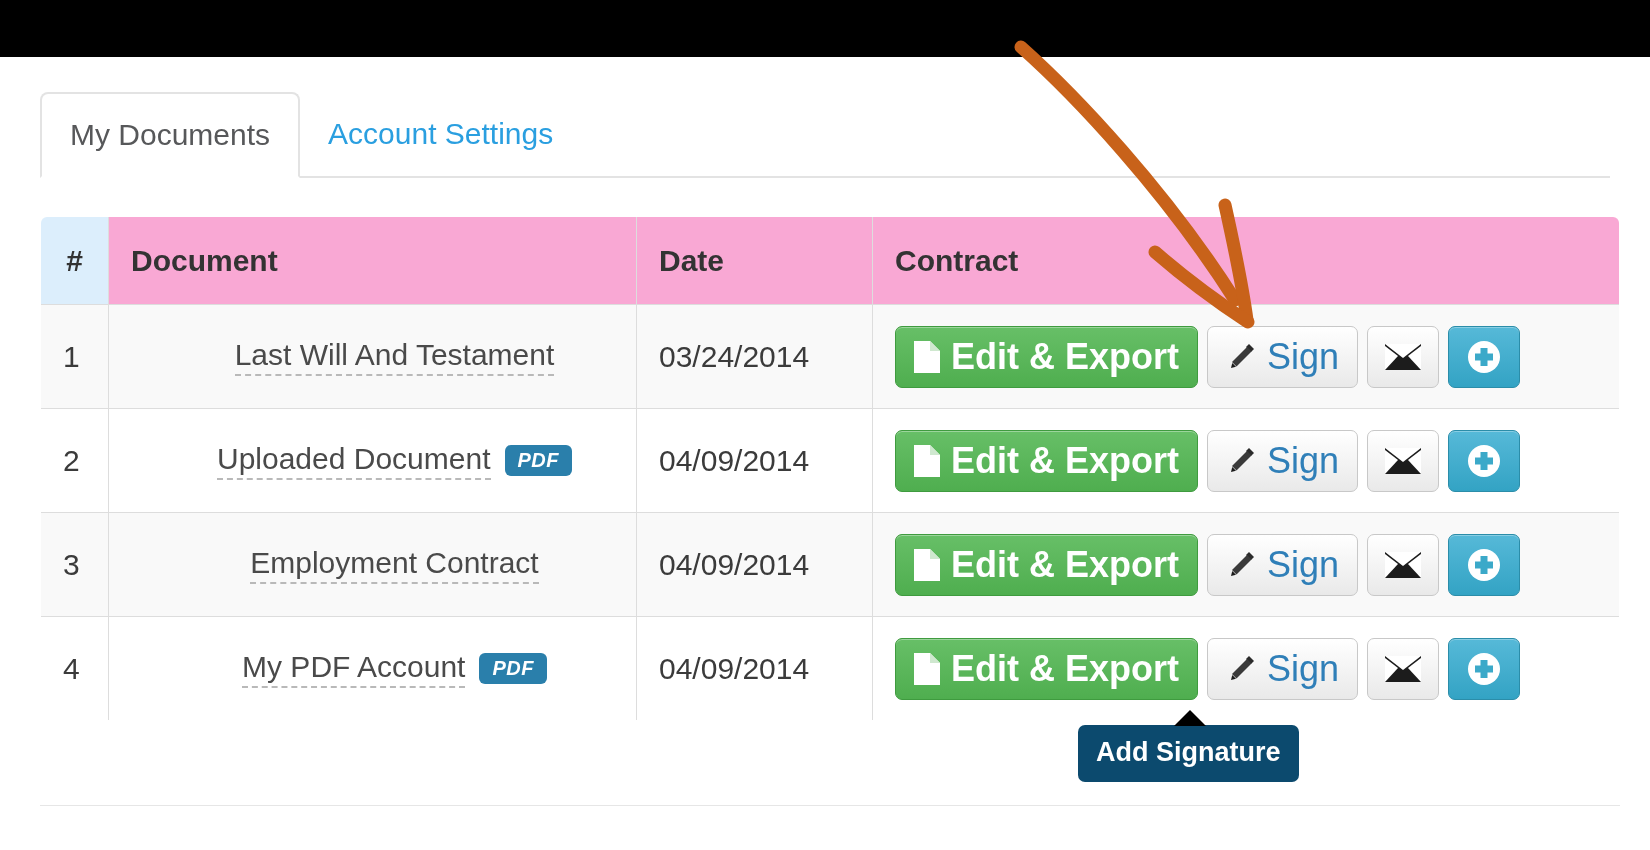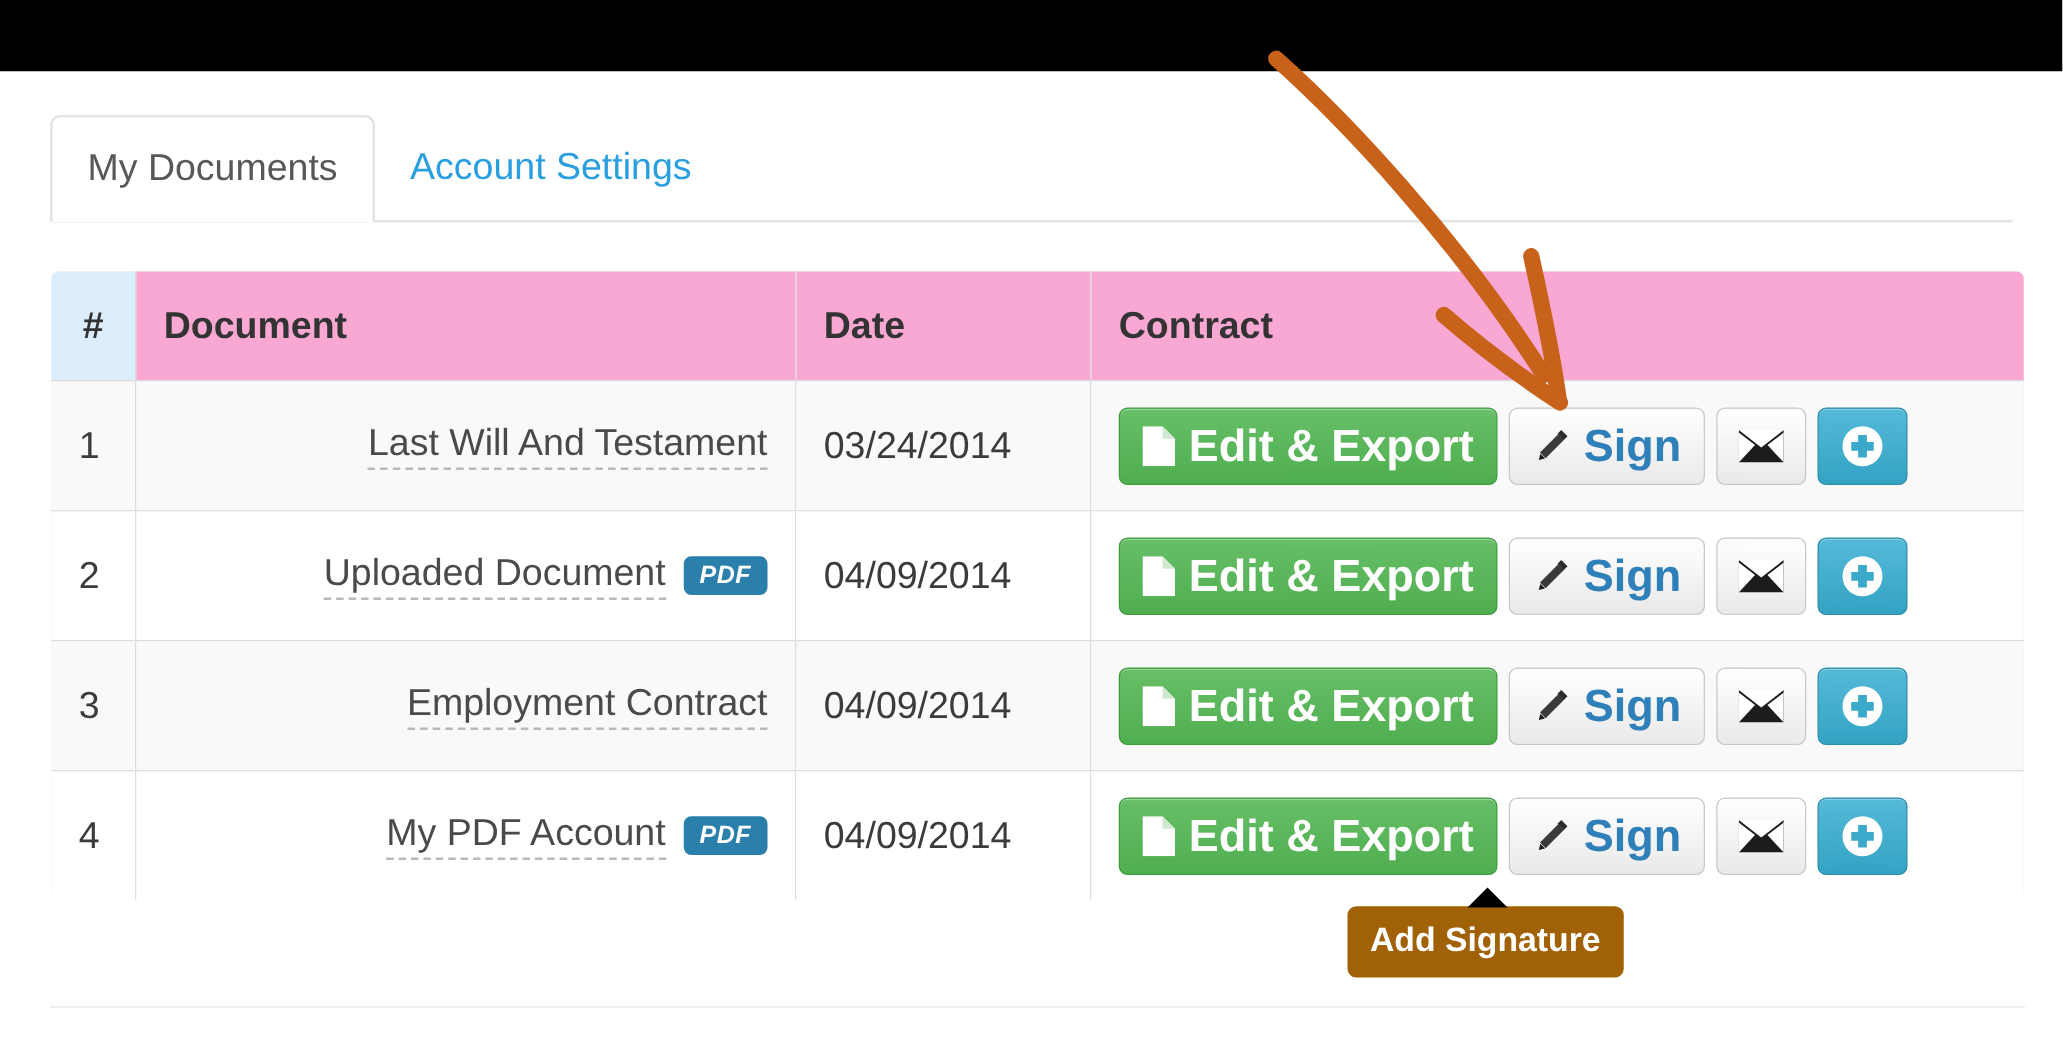--- a/index.html
+++ b/index.html
@@ -98,22 +98,23 @@
   .col-num    { width: 68px; }
   .col-doc    { width: 528px; }
   .col-date   { width: 236px; }
   .col-action { width: auto; }
 
   td.cell-num { text-align: center; padding: 0; color: #4a4a4a; }
 
   .doc-cell {
     display: flex;
     align-items: center;
-    justify-content: flex-end;
+    justify-content: center;
     width: 100%;
+    margin-left: 22px;
   }
   .doc-name {
     color: #4a4a4a;
     border-bottom: 2px dashed #b9b9b9;
     padding-bottom: 2px;
     cursor: text;
     display: inline-block;
   }
   .pdf-badge {
     background: #2a7fab;
@@ -153,21 +154,21 @@
     background: linear-gradient(to bottom, #67bf67 0%, #4fae4f 100%);
     color: #ffffff;
     font-weight: bold;
     border-color: #3f9b3f;
     box-shadow: inset 0 1px 0 rgba(255,255,255,0.35);
     min-width: 252px;
   }
   .btn-white {
     background: linear-gradient(to bottom, #ffffff 0%, #e9e9e9 100%);
     color: #2a7fc9;
-    font-weight: bold;
+    font-weight: normal;
     border-color: #c8c8c8;
     min-width: 146px;
   }
   .btn-white .btn-label { color: #2f7fb8; }
   .btn-icon-only {
     width: 72px;
     min-width: 72px;
     padding: 0;
   }
   .btn-blue {
@@ -175,21 +176,21 @@
     border-color: #2b8da9;
     width: 72px; min-width: 72px; padding: 0;
     box-shadow: inset 0 1px 0 rgba(255,255,255,0.3);
   }
   .ico { display: inline-flex; align-items: center; justify-content: center; }
 
   
   .tooltip {
     position: absolute;
     left: 1078px; top: 725px;
-    background: #a16207;
+    background: #0c4a6e;
     color: #ffffff;
     font-size: 27px;
     font-weight: bold;
     padding: 12px 18px 14px 18px;
     border-radius: 7px;
     white-space: nowrap;
     z-index: 30;
   }
   .tooltip::after {
     content: "";

